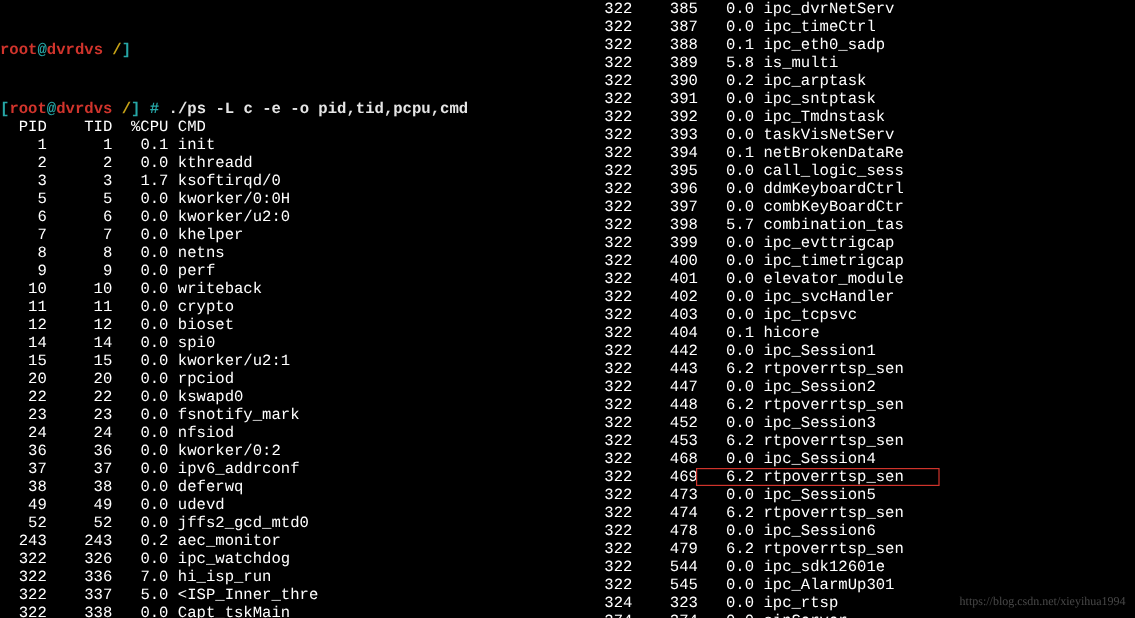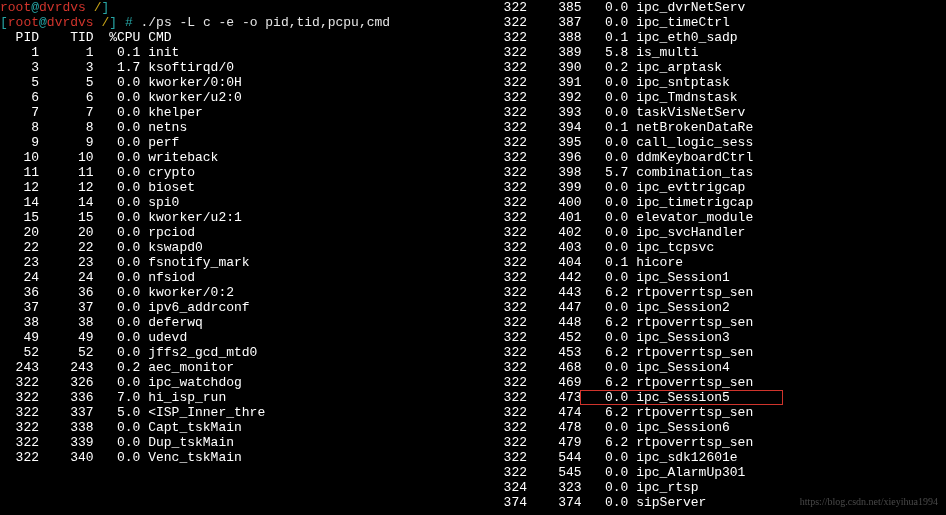--- a/index.html
+++ b/index.html
@@ -17,21 +17,22 @@
   .wrap {
     display: flex;
   }
   .col {
     padding: 0;
   }
   .col-left { width: 478px; }
   .col-right { width: 468px; padding-left: 10px; }
   .prompt-line {
     white-space: pre;
-    font-weight: normal;
+    font-weight: bold;
+    margin-top: 34px;
   }
   .red { color: #d0342c; }
   .teal { color: #26a6a6; }
   .yellow { color: #c7a317; }
   .white { color: #e5e5e5; }
   .header-row, .data-row {
     white-space: pre;
     font-weight: normal;
   }
   .pid  { display: inline-block; width: 5ch; text-align: right; }
@@ -60,20 +61,21 @@
   <div class="col col-left">
 
     <div class="prompt-line"><span class="red">root</span><span class="teal">@</span><span class="red">dvrdvs</span><span class="yellow"> /</span><span class="teal">]</span></div>
 
     <div class="prompt-line"><span class="teal">[</span><span class="red">root</span><span class="teal">@</span><span class="red">dvrdvs</span><span class="yellow"> /</span><span class="teal">]</span><span class="teal"> # </span><span class="white">./ps -L c -e -o pid,tid,pcpu,cmd</span></div>
 
     <div class="header-row"><span class="pid">PID</span><span class="tid">TID</span><span class="pcpu">%CPU</span><span class="cmd">CMD</span></div>
 
     <div id="left-rows">
         <div class="data-row"><span class="pid">1</span><span class="tid">1</span><span class="pcpu">0.1</span><span class="cmd">init</span></div>
+        <div class="data-row"><span class="pid">2</span><span class="tid">2</span><span class="pcpu">0.0</span><span class="cmd">kthreadd</span></div>
         <div class="data-row"><span class="pid">3</span><span class="tid">3</span><span class="pcpu">1.7</span><span class="cmd">ksoftirqd/0</span></div>
         <div class="data-row"><span class="pid">5</span><span class="tid">5</span><span class="pcpu">0.0</span><span class="cmd">kworker/0:0H</span></div>
         <div class="data-row"><span class="pid">6</span><span class="tid">6</span><span class="pcpu">0.0</span><span class="cmd">kworker/u2:0</span></div>
         <div class="data-row"><span class="pid">7</span><span class="tid">7</span><span class="pcpu">0.0</span><span class="cmd">khelper</span></div>
         <div class="data-row"><span class="pid">8</span><span class="tid">8</span><span class="pcpu">0.0</span><span class="cmd">netns</span></div>
         <div class="data-row"><span class="pid">9</span><span class="tid">9</span><span class="pcpu">0.0</span><span class="cmd">perf</span></div>
         <div class="data-row"><span class="pid">10</span><span class="tid">10</span><span class="pcpu">0.0</span><span class="cmd">writeback</span></div>
         <div class="data-row"><span class="pid">11</span><span class="tid">11</span><span class="pcpu">0.0</span><span class="cmd">crypto</span></div>
         <div class="data-row"><span class="pid">12</span><span class="tid">12</span><span class="pcpu">0.0</span><span class="cmd">bioset</span></div>
         <div class="data-row"><span class="pid">14</span><span class="tid">14</span><span class="pcpu">0.0</span><span class="cmd">spi0</span></div>
@@ -103,20 +105,21 @@
         <div class="data-row"><span class="pid">322</span><span class="tid">387</span><span class="pcpu">0.0</span><span class="cmd">ipc_timeCtrl</span></div>
         <div class="data-row"><span class="pid">322</span><span class="tid">388</span><span class="pcpu">0.1</span><span class="cmd">ipc_eth0_sadp</span></div>
         <div class="data-row"><span class="pid">322</span><span class="tid">389</span><span class="pcpu">5.8</span><span class="cmd">is_multi</span></div>
         <div class="data-row"><span class="pid">322</span><span class="tid">390</span><span class="pcpu">0.2</span><span class="cmd">ipc_arptask</span></div>
         <div class="data-row"><span class="pid">322</span><span class="tid">391</span><span class="pcpu">0.0</span><span class="cmd">ipc_sntptask</span></div>
         <div class="data-row"><span class="pid">322</span><span class="tid">392</span><span class="pcpu">0.0</span><span class="cmd">ipc_Tmdnstask</span></div>
         <div class="data-row"><span class="pid">322</span><span class="tid">393</span><span class="pcpu">0.0</span><span class="cmd">taskVisNetServ</span></div>
         <div class="data-row"><span class="pid">322</span><span class="tid">394</span><span class="pcpu">0.1</span><span class="cmd">netBrokenDataRe</span></div>
         <div class="data-row"><span class="pid">322</span><span class="tid">395</span><span class="pcpu">0.0</span><span class="cmd">call_logic_sess</span></div>
         <div class="data-row"><span class="pid">322</span><span class="tid">396</span><span class="pcpu">0.0</span><span class="cmd">ddmKeyboardCtrl</span></div>
+        <div class="data-row"><span class="pid">322</span><span class="tid">397</span><span class="pcpu">0.0</span><span class="cmd">combKeyBoardCtr</span></div>
         <div class="data-row"><span class="pid">322</span><span class="tid">398</span><span class="pcpu">5.7</span><span class="cmd">combination_tas</span></div>
         <div class="data-row"><span class="pid">322</span><span class="tid">399</span><span class="pcpu">0.0</span><span class="cmd">ipc_evttrigcap</span></div>
         <div class="data-row"><span class="pid">322</span><span class="tid">400</span><span class="pcpu">0.0</span><span class="cmd">ipc_timetrigcap</span></div>
         <div class="data-row"><span class="pid">322</span><span class="tid">401</span><span class="pcpu">0.0</span><span class="cmd">elevator_module</span></div>
         <div class="data-row"><span class="pid">322</span><span class="tid">402</span><span class="pcpu">0.0</span><span class="cmd">ipc_svcHandler</span></div>
         <div class="data-row"><span class="pid">322</span><span class="tid">403</span><span class="pcpu">0.0</span><span class="cmd">ipc_tcpsvc</span></div>
         <div class="data-row"><span class="pid">322</span><span class="tid">404</span><span class="pcpu">0.1</span><span class="cmd">hicore</span></div>
         <div class="data-row"><span class="pid">322</span><span class="tid">442</span><span class="pcpu">0.0</span><span class="cmd">ipc_Session1</span></div>
         <div class="data-row"><span class="pid">322</span><span class="tid">443</span><span class="pcpu">6.2</span><span class="cmd">rtpoverrtsp_sen</span></div>
         <div class="data-row"><span class="pid">322</span><span class="tid">447</span><span class="pcpu">0.0</span><span class="cmd">ipc_Session2</span></div>

